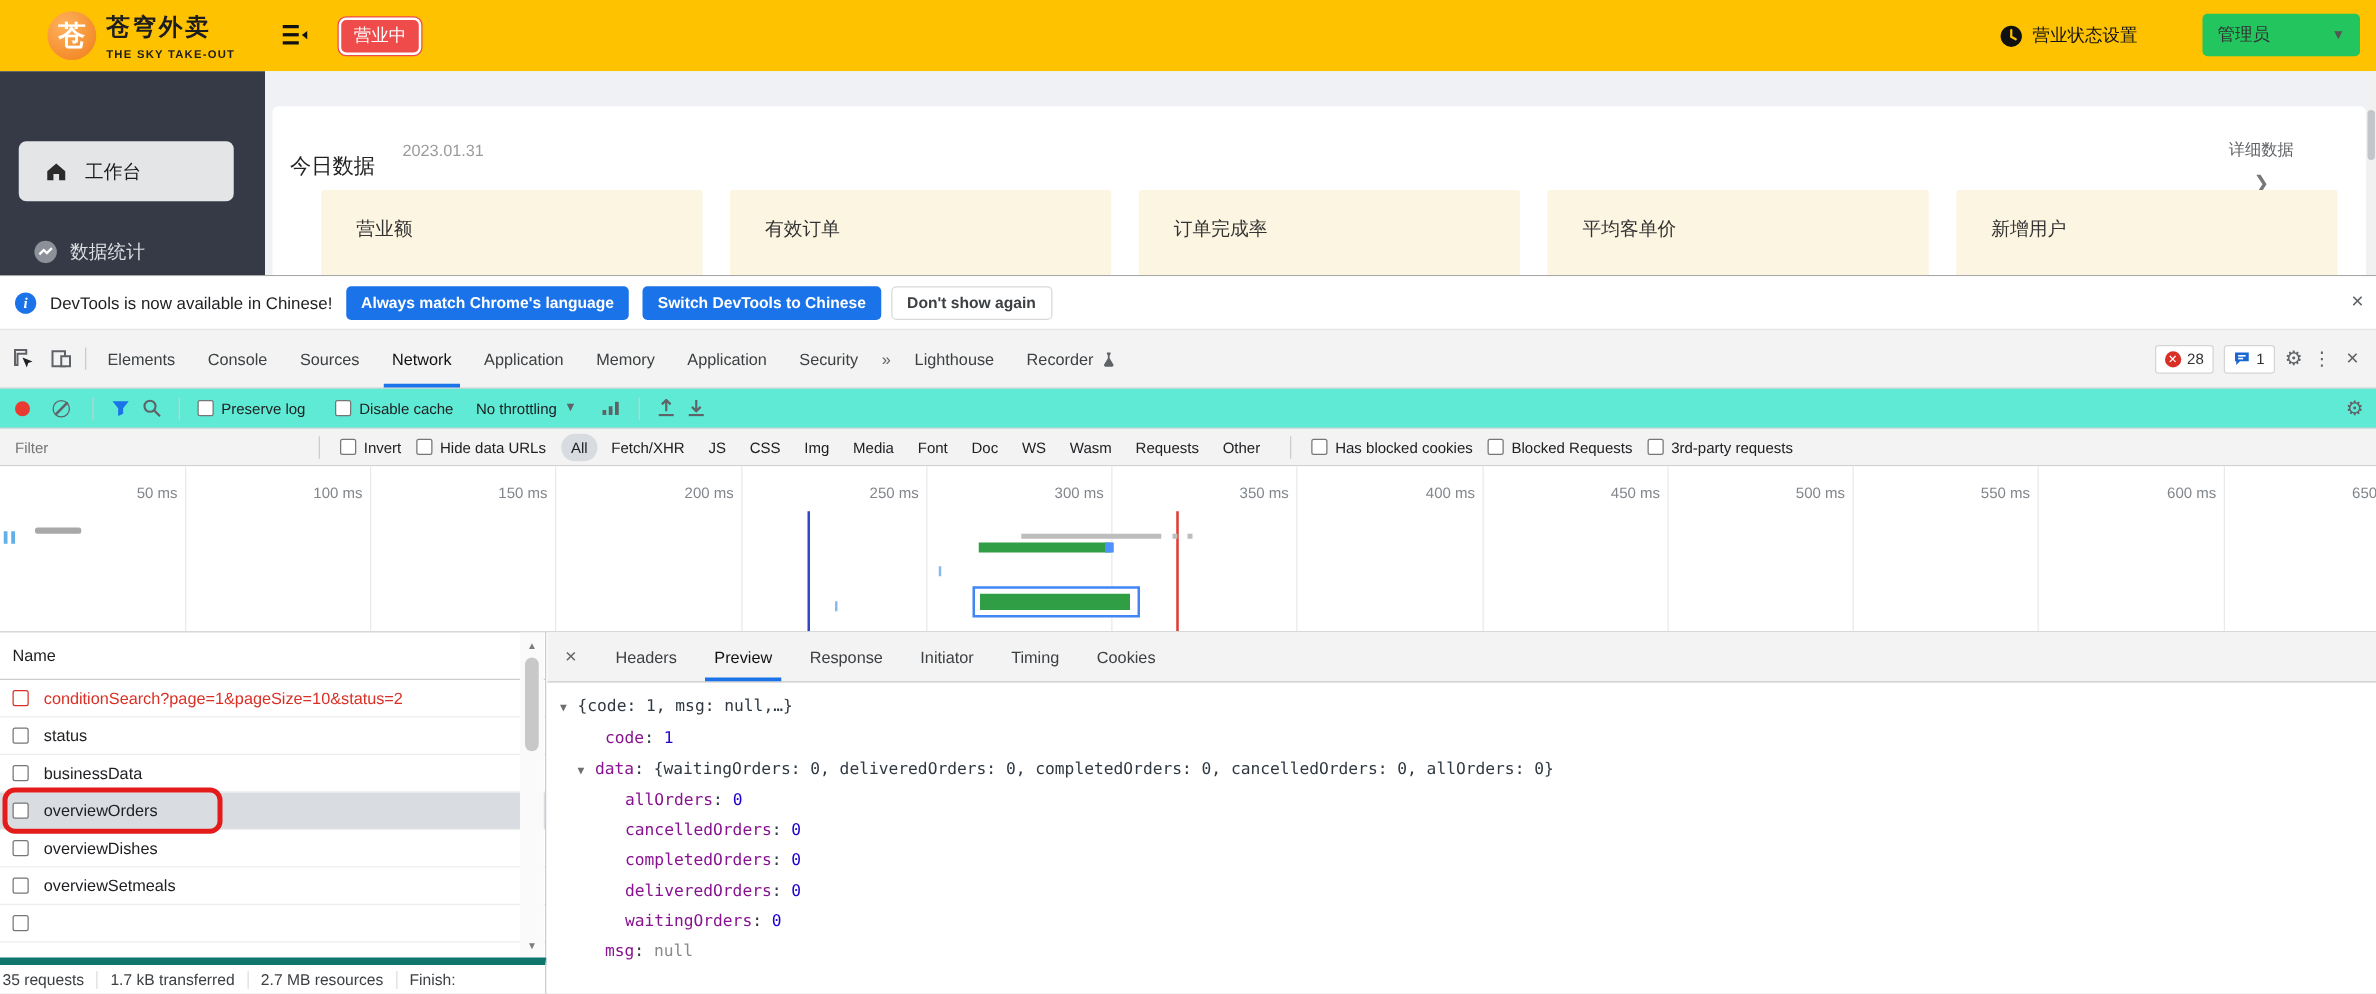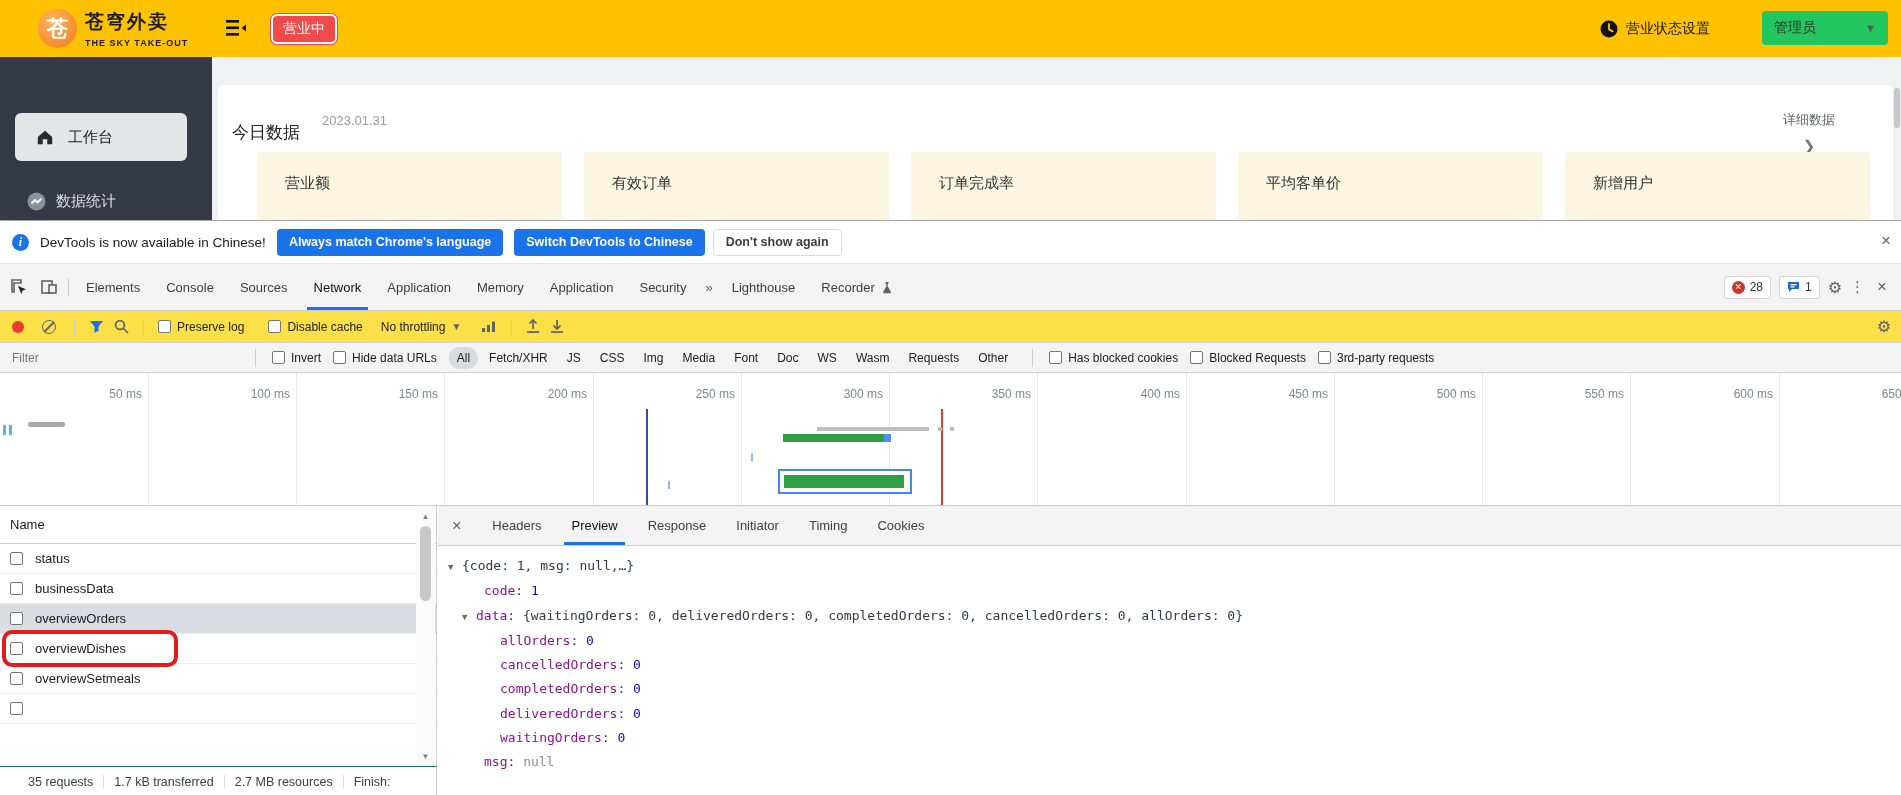--- a/index.html
+++ b/index.html
@@ -61,21 +61,21 @@
   .tab .flask{margin-left:6px;display:flex;}
   .more-tabs{font-size:13px;color:#5f6368;padding:0 6px;}
   .tb-right{margin-left:auto;display:flex;align-items:center;padding-right:10px;gap:8px;}
   .cnt-badge{height:21px;border:1px solid #d5d5d5;border-radius:3px;background:#fff;display:flex;align-items:center;
     gap:5px;padding:0 7px;font-size:12px;color:#333;}
   .errdot{width:13px;height:13px;border-radius:50%;background:#d93025;color:#fff;font-size:9px;display:flex;
     align-items:center;justify-content:center;font-weight:bold;}
   .gear{font-size:16px;color:#5f6368;}
   .kebab{font-size:15px;color:#5f6368;letter-spacing:0;}
   .dt-close{font-size:17px;color:#5f6368;padding:0 4px;}
-  .toolbar{position:absolute;left:0;top:90px;width:100%;height:32px;background:#fde047;border-bottom:1px solid #cdd0d4;
+  .toolbar{position:absolute;left:0;top:90px;width:100%;height:32px;background:#5eead4;border-bottom:1px solid #cdd0d4;
     display:flex;align-items:center;padding-left:12px;box-sizing:border-box;gap:10px;}
   .recdot{width:12px;height:12px;border-radius:50%;background:#ea3b30;margin-right:8px;}
   .clear-ic{width:12px;height:12px;border-radius:50%;border:1.5px solid #5f6368;position:relative;margin-right:4px;}
   .clear-ic::after{content:"";position:absolute;left:-1px;top:5px;width:14px;height:1.5px;background:#5f6368;transform:rotate(-45deg);}
   .cbrow{display:flex;align-items:center;gap:6px;white-space:nowrap;color:#202124;}
   .cb{width:13px;height:13px;border:1px solid #767676;border-radius:2px;background:#fff;box-sizing:border-box;flex:none;}
   .throttle{display:flex;align-items:center;gap:6px;margin-left:8px;color:#202124;}
   .caret{font-size:10px;color:#5f6368;}
   .tool-gear{margin-left:auto;margin-right:10px;}
   .filterbar{position:absolute;left:0;top:122px;width:100%;height:30px;background:#f3f3f3;border-bottom:1px solid #cdd0d4;
@@ -102,22 +102,22 @@
   .req-row .name{margin-left:12px;}
   .req-row.err{color:#d93025;}
   .req-row.err .cb{border-color:#d93025;}
   .req-row.sel{background:#d9dce0;}
   .annot{position:absolute;left:2px;top:124px;width:176px;height:37px;border:4px solid #e31b1b;border-radius:10px;
     box-sizing:border-box;pointer-events:none;}
   .nc-sb{position:absolute;right:1px;top:0;width:19px;height:260px;background:#fafafa;}
   .nc-sb .ar{position:absolute;left:0;width:19px;height:16px;display:flex;align-items:center;justify-content:center;
     color:#7d7d7d;font-size:8px;}
   .nc-sb .thumb{position:absolute;left:4px;top:20px;width:11px;height:75px;background:#c8c8c8;border-radius:6px;}
-  .statusbar{position:absolute;left:0;top:260px;width:437px;height:30px;border-top:1px solid #0f766e;border-right:1px solid #ccc;
-    box-sizing:border-box;display:flex;align-items:center;padding-left:28px;font-size:12.5px;color:#3c4043;
+  .statusbar{position:absolute;left:0;top:260px;width:437px;height:30px;border-top:6px solid #0f766e;border-right:1px solid #ccc;
+    box-sizing:border-box;display:flex;align-items:center;padding-left:2px;font-size:12.5px;color:#3c4043;
     white-space:nowrap;overflow:hidden;background:#fff;}
   .ssep{width:1px;height:14px;background:#ddd;margin:0 10px;flex:none;}
   .pane{position:absolute;left:438px;top:0;right:0;height:290px;background:#fff;}
   .pane-tabs{height:40px;background:#f3f3f3;border-bottom:1px solid #ccc;display:flex;align-items:center;
     box-sizing:border-box;padding-left:14px;}
   .pane-x{font-size:16px;color:#5f6368;margin-right:16px;}
   .ptab{height:100%;display:flex;align-items:center;padding:0 15px;font-size:13px;color:#3c4043;position:relative;}
   .ptab.active{color:#111;}
   .ptab.active::after{content:"";position:absolute;left:8px;right:8px;bottom:0;height:3px;background:#1a73e8;}
   .json{padding:8px 0 0 10px;font-family:"DejaVu Sans Mono","Liberation Mono",monospace;font-size:13px;line-height:24.3px;color:#303942;}
@@ -423,20 +423,24 @@
         <div style="position:absolute;left:4px;top:4px;right:6px;bottom:4px;background:#2f9e44"></div>
       </div>
     </div>
 
     <div class="dt-bottom">
 
       <div class="namecol">
         <div class="nc-head">
           <span>Name</span>
         </div>
+        <div class="req-row err">
+          <span class="cb"></span>
+          <span class="name">conditionSearch?page=1&amp;pageSize=10&amp;status=2</span>
+        </div>
         <div class="req-row">
           <span class="cb"></span>
           <span class="name">status</span>
         </div>
         <div class="req-row">
           <span class="cb"></span>
           <span class="name">businessData</span>
         </div>
         <div class="req-row sel">
           <span class="cb"></span>

